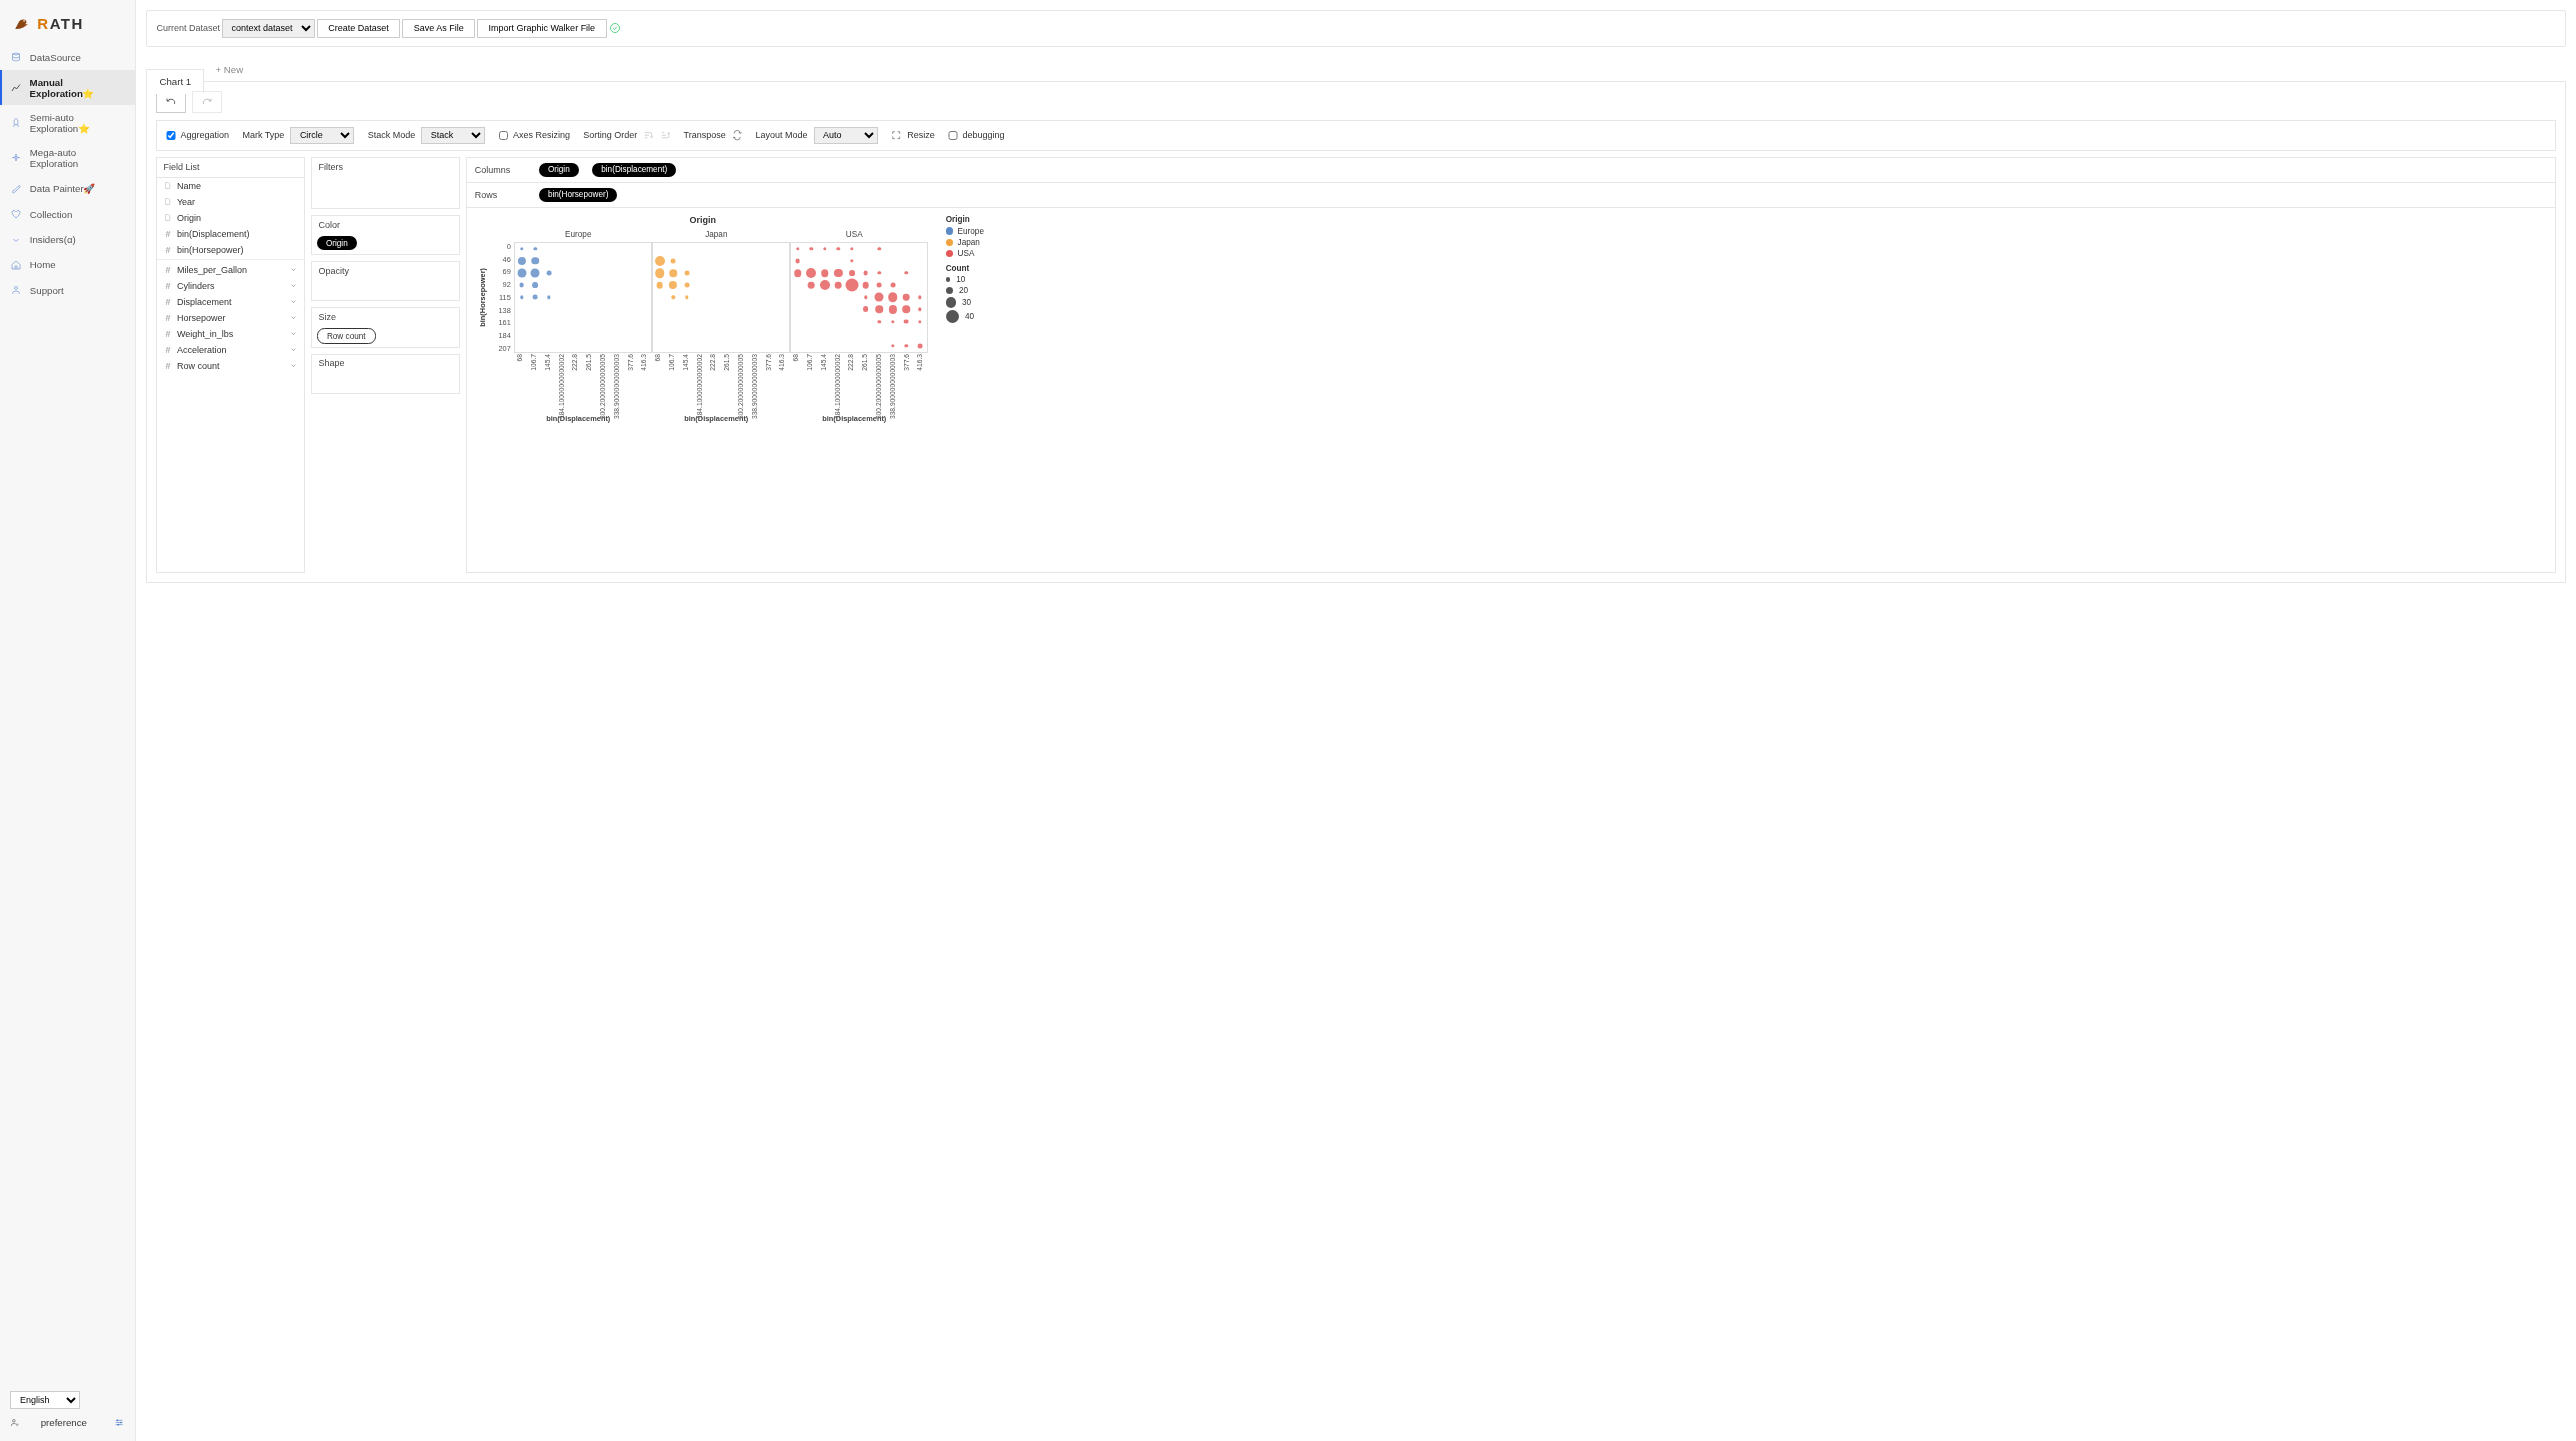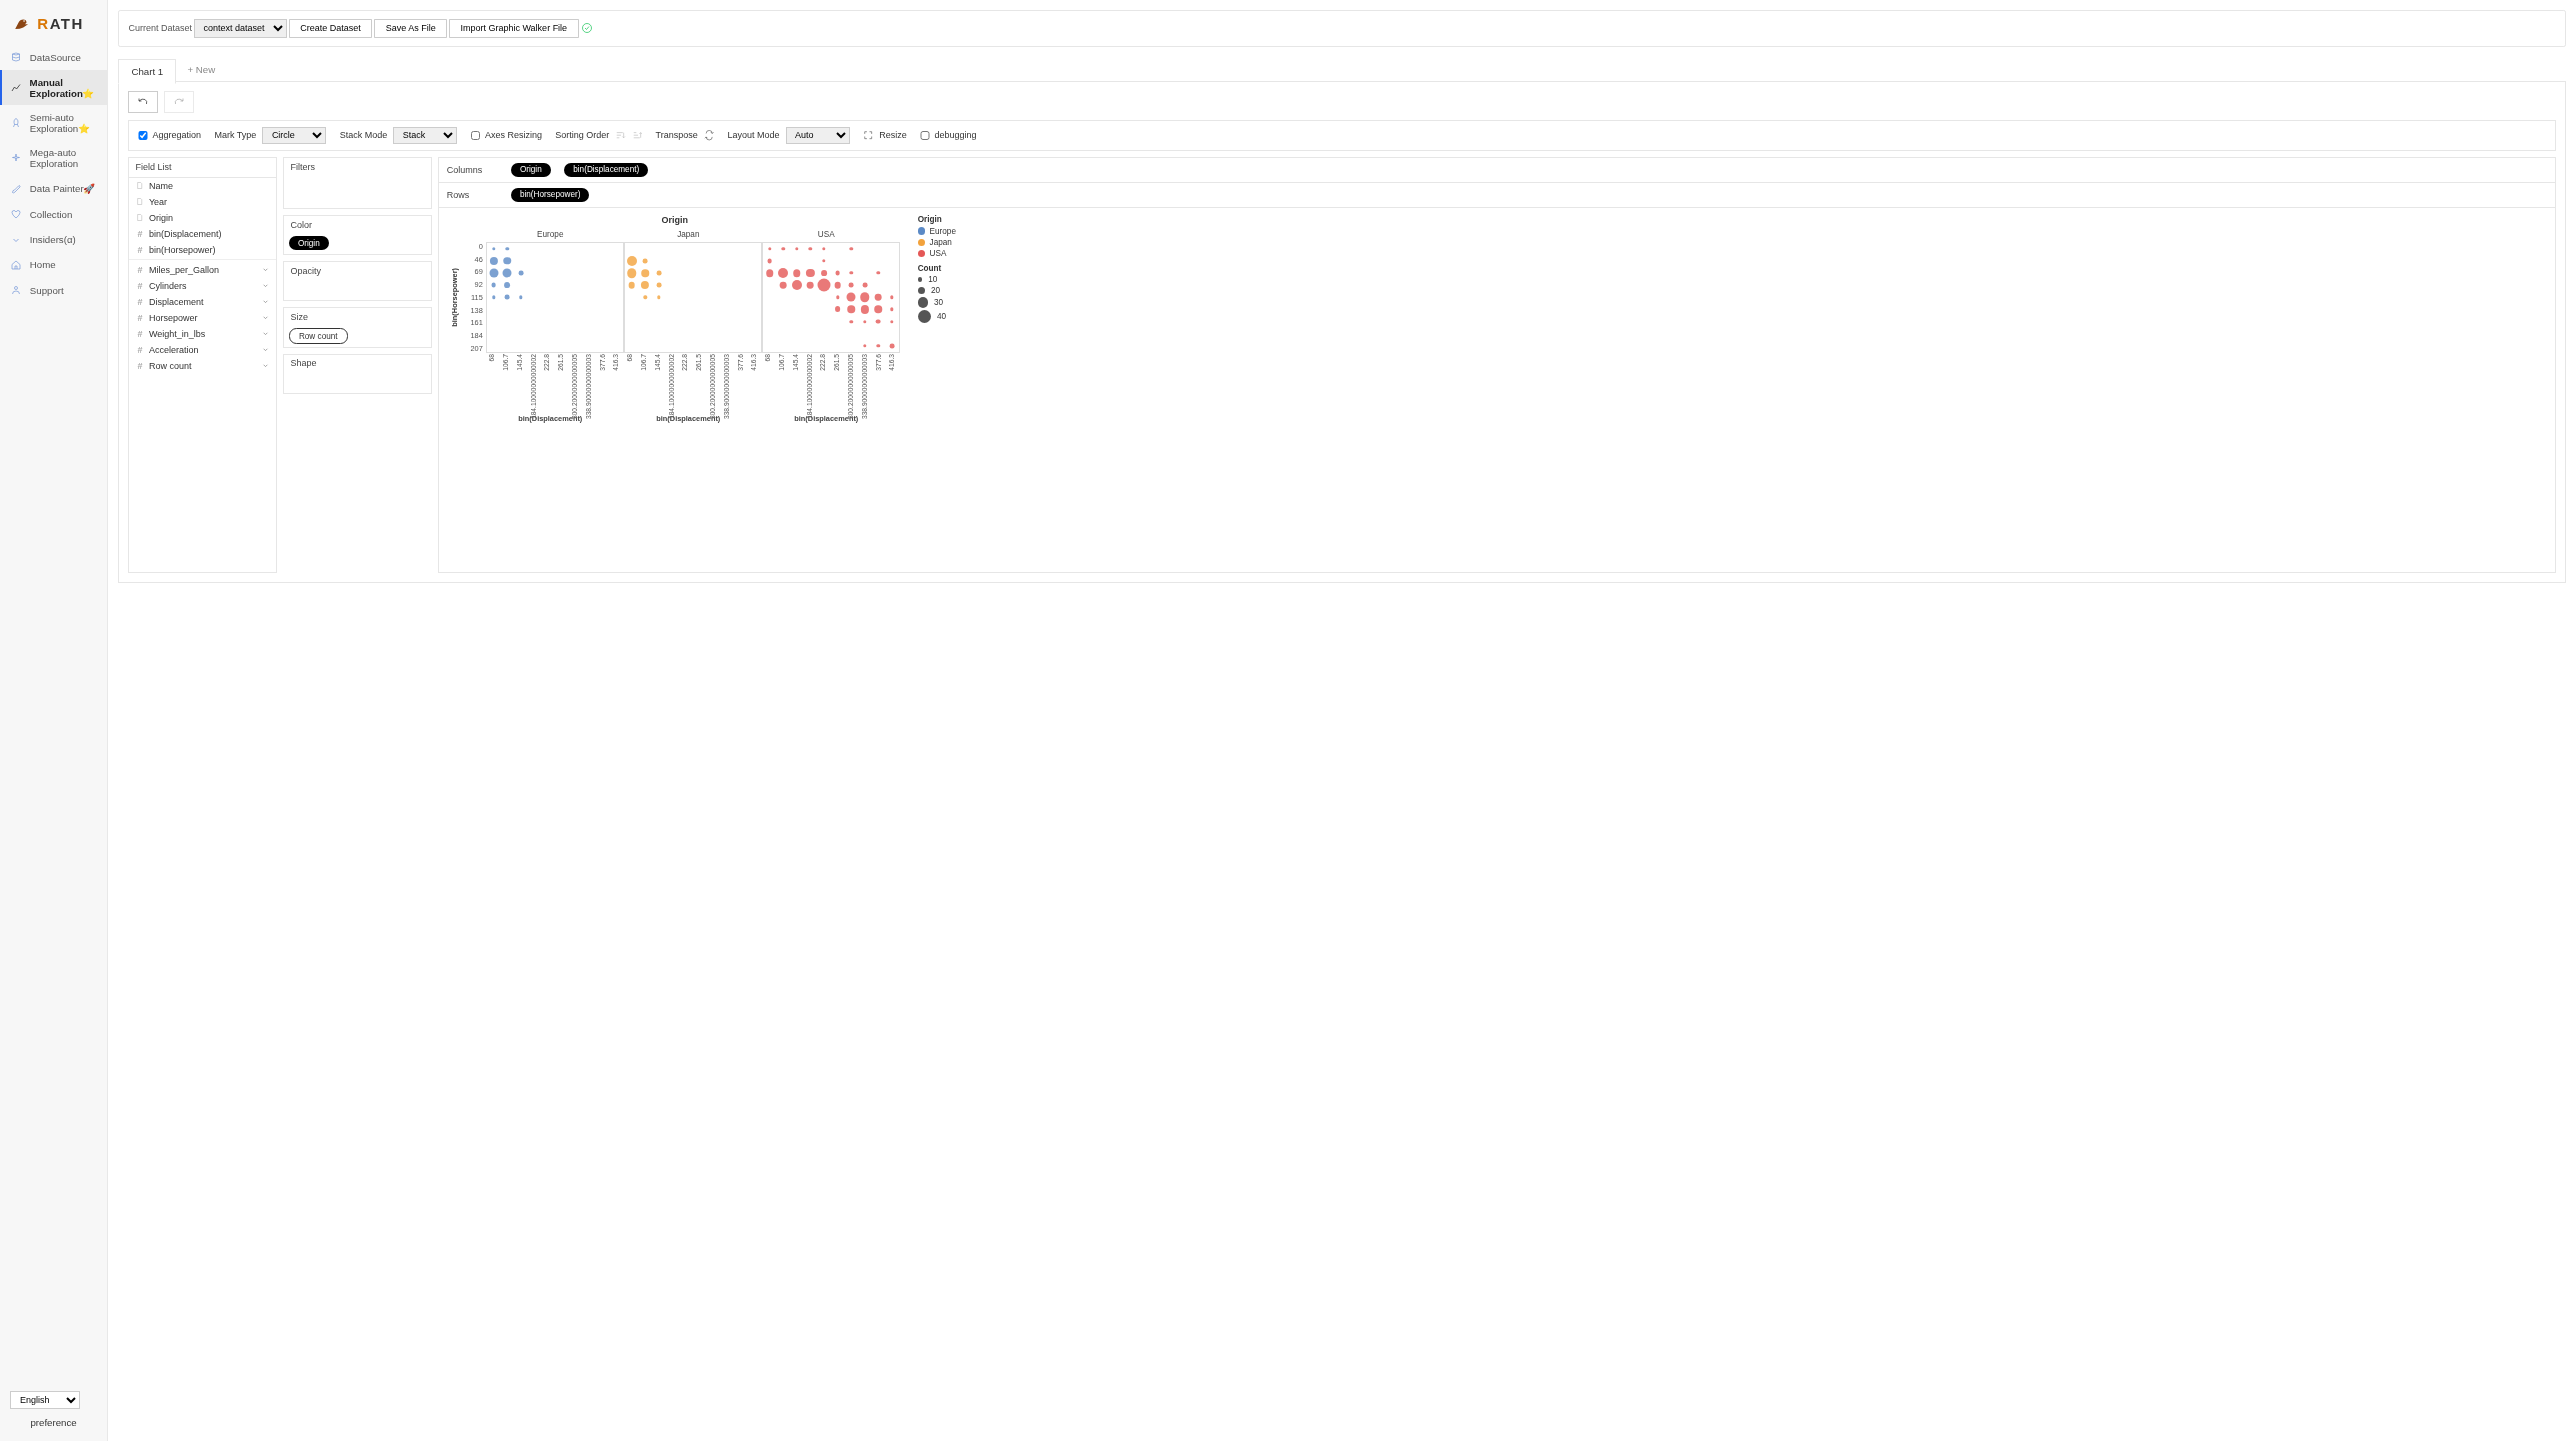--- a/index.html
+++ b/index.html
@@ -1,18 +1,18 @@
 <!DOCTYPE html>
 <html style="font-size:12px"><head>
 <meta charset="utf-8">
 <style>
 * { box-sizing: border-box; margin: 0; padding: 0; }
 body { font-family: -apple-system, BlinkMacSystemFont, "Segoe UI", sans-serif; font-size: 9.7px; color: #333; background: #fff; }
 .app { display: flex; height: 100vh; }
-.sidebar { width: 108px; background: #f7f7f7; border-right: 0.7px solid #e8e8e8; display: flex; flex-direction: column; }
+.sidebar { width: 136px; background: #f7f7f7; border-right: 0.7px solid #e8e8e8; display: flex; flex-direction: column; }
 .logo-row { display: flex; align-items: center; padding: 13.4px 12px 7.4px; gap: 6px; }
 .logo-row svg { width: 19.3px; height: 19.3px; }
 .logo-text { font-size: 15px; font-weight: 600; letter-spacing: 1.5px; }
 .logo-text .r { color: #d97706; }
 .logo-text .rest { color: #333; }
 .nav { flex: 1; padding-top: 4.5px; }
 .nav-item { display: flex; align-items: center; gap: 7.4px; padding: 6.7px 10.4px; cursor: pointer; color: #555; }
 .nav-item.active { background: #e8e8e8; border-left: 2.2px solid #2563eb; font-weight: 600; color: #222; padding-left: 8.2px;}
 .nav-item svg { width: 12px; height: 12px; flex-shrink: 0; }
 .sidebar-bottom { padding: 7.4px 10.4px 13.4px; }
@@ -20,21 +20,21 @@
 .pref-row { display: flex; align-items: center; gap: 20px; margin-top: 7.4px; color: #333; font-size: 9.7px;}
 .pref-row svg { width: 11px; height: 11px; }
 .main { flex: 1; display: flex; flex-direction: column; background: #fff; overflow: auto;}
 .top-bar { margin: 10.4px 10.4px 4.5px; border: 0.7px solid #e6e6e6; border-radius: 2.2px; padding: 7.4px 9px; display: flex; align-items: center; gap: 2px; }
 .top-bar label { font-size: 9px; color:#555;}
 .top-bar select { padding: 2.2px 4.5px; border: 0.7px solid #ccc; font-size: 9px; min-width: 74px;}
 .btn { padding: 3.7px 10.4px; border: 0.7px solid #ccc; background: #fff; font-size: 9px; cursor: pointer; border-radius: 0.7px;}
 .status-ok { display:inline-flex; align-items:center; justify-content:center; width:12px; height:12px;}
 .tabs-bar { display: flex; align-items: flex-end; margin: 4.5px 10.4px 0; border-bottom: 0.7px solid #e6e6e6;}
 .tab { padding: 6px 12px; border: 0.7px solid #e6e6e6; border-bottom: none; margin-right: -0.7px; font-size: 9.7px; cursor: pointer;}
-.tab.active { background: #fff; border-bottom: 0.7px solid #fff; position: relative; top: 3px;}
+.tab.active { background: #fff; border-bottom: 0.7px solid #fff; position: relative; top: 13px;}
 .tab.add { color: #888; border: none; background: transparent;}
 .work-wrap { margin: 0 10.4px 10.4px; border: 0.7px solid #e6e6e6; border-top:none; padding: 9px; }
 .undo-row { display: flex; gap: 6px; margin-bottom: 7.4px;}
 .icon-btn { width: 30px; height: 22px; border: 0.7px solid #ccc; background: #fff; display:flex; align-items:center; justify-content:center; cursor:pointer;}
 .icon-btn.disabled { opacity: .4; cursor: default;}
 .toolbar { border: 0.7px solid #e6e6e6; padding: 6px 9px; display: flex; align-items: center; gap: 13.4px; font-size: 9px; flex-wrap: wrap;}
 .toolbar label { display:flex; align-items:center; gap:4.5px;}
 .toolbar select { padding: 1.5px 4.5px; border:0.7px solid #ccc; font-size:9px; min-width:64px;}
 .toolbar .group { display:flex; align-items:center; gap:6px;}
 .toolbar input[type=checkbox]{ width:9.7px; height:9.7px;}

